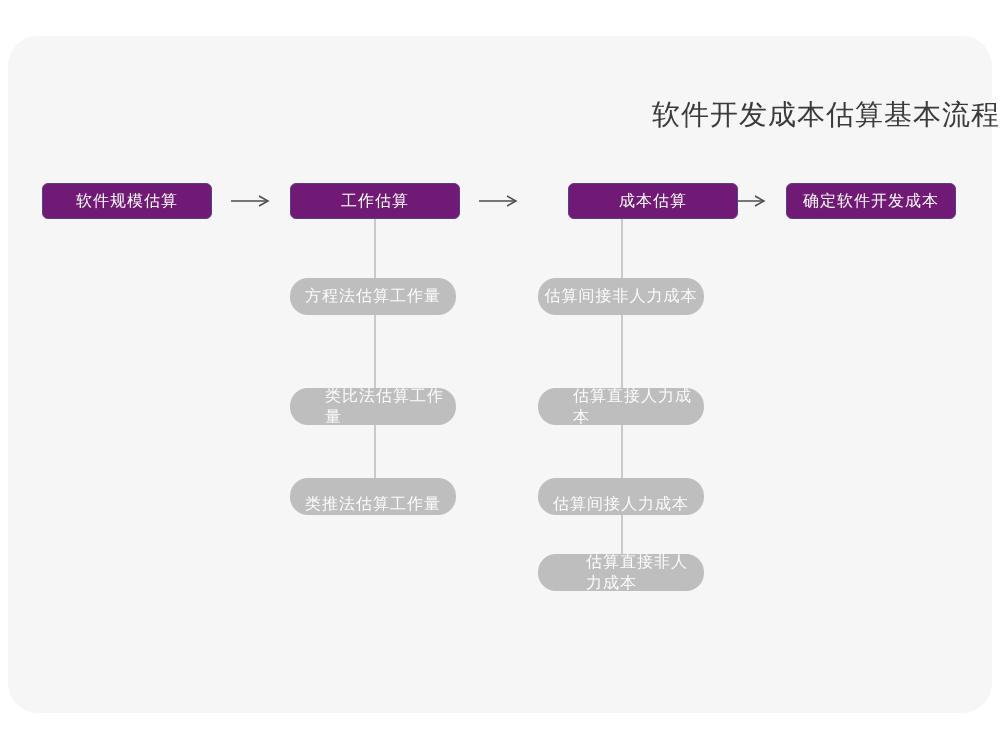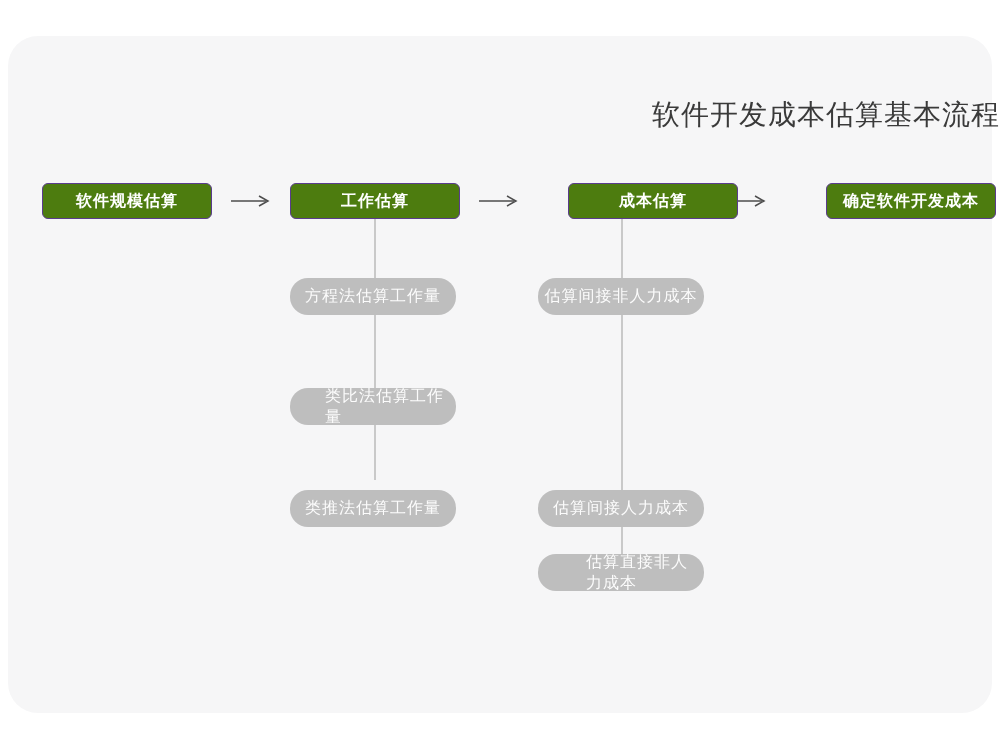--- a/index.html
+++ b/index.html
@@ -34,36 +34,35 @@
     font-weight: 500;
     letter-spacing: 1px;
     color: #3a3a3a;
   }
 
   .main-box {
     position: absolute;
     top: 183px;
     width: 170px;
     height: 36px;
-    background: #4d7c0f;
+    background: #701a75;
     border: 1px solid #5a3c8d;
     border-radius: 6px;
     color: #ffffff;
     font-size: 16px;
     display: flex;
     align-items: center;
     justify-content: center;
     letter-spacing: 1px;
     z-index: 3;
-    font-weight: bold;
   }
   .main-box.b1 { left: 42px; }
   .main-box.b2 { left: 290px; }
   .main-box.b3 { left: 568px; }
-  .main-box.b4 { left: 826px; }
+  .main-box.b4 { left: 786px; }
 
   .flow-arrow {
     position: absolute;
     top: 195px;
     width: 40px;
     height: 12px;
     z-index: 2;
   }
   .flow-arrow.a1 { left: 230px; }
   .flow-arrow.a2 { left: 478px; }
@@ -89,21 +88,21 @@
     display: flex;
     align-items: center;
     justify-content: center;
     letter-spacing: 1px;
     z-index: 2;
   }
   .col1 { left: 290px; }
   .col2 { left: 538px; }
   .row1 { top: 278px; }
   .row2 { top: 388px; padding-left: 35px; }
-  .row3 { top: 490px; }
+  .row3 { top: 478px; align-items: flex-end; }
   .row4 { top: 554px; padding-left: 48px; }
 </style>
 </head>
 <body>
 
 <div class="page">
   <div class="card"></div>
 
   <h1 class="title">软件开发成本估算基本流程</h1>
 
@@ -147,19 +146,22 @@
   <div class="sub-box col1 row2">
     <span>类比法估算工作量</span>
   </div>
   <div class="sub-box col1 row3">
     <span>类推法估算工作量</span>
   </div>
 
   <div class="sub-box col2 row1">
     <span>估算间接非人力成本</span>
   </div>
+  <div class="sub-box col2 row2">
+    <span>估算直接人力成本</span>
+  </div>
   <div class="sub-box col2 row3">
     <span>估算间接人力成本</span>
   </div>
   <div class="sub-box col2 row4">
     <span>估算直接非人力成本</span>
   </div>
 </div>
 
 </body></html>

